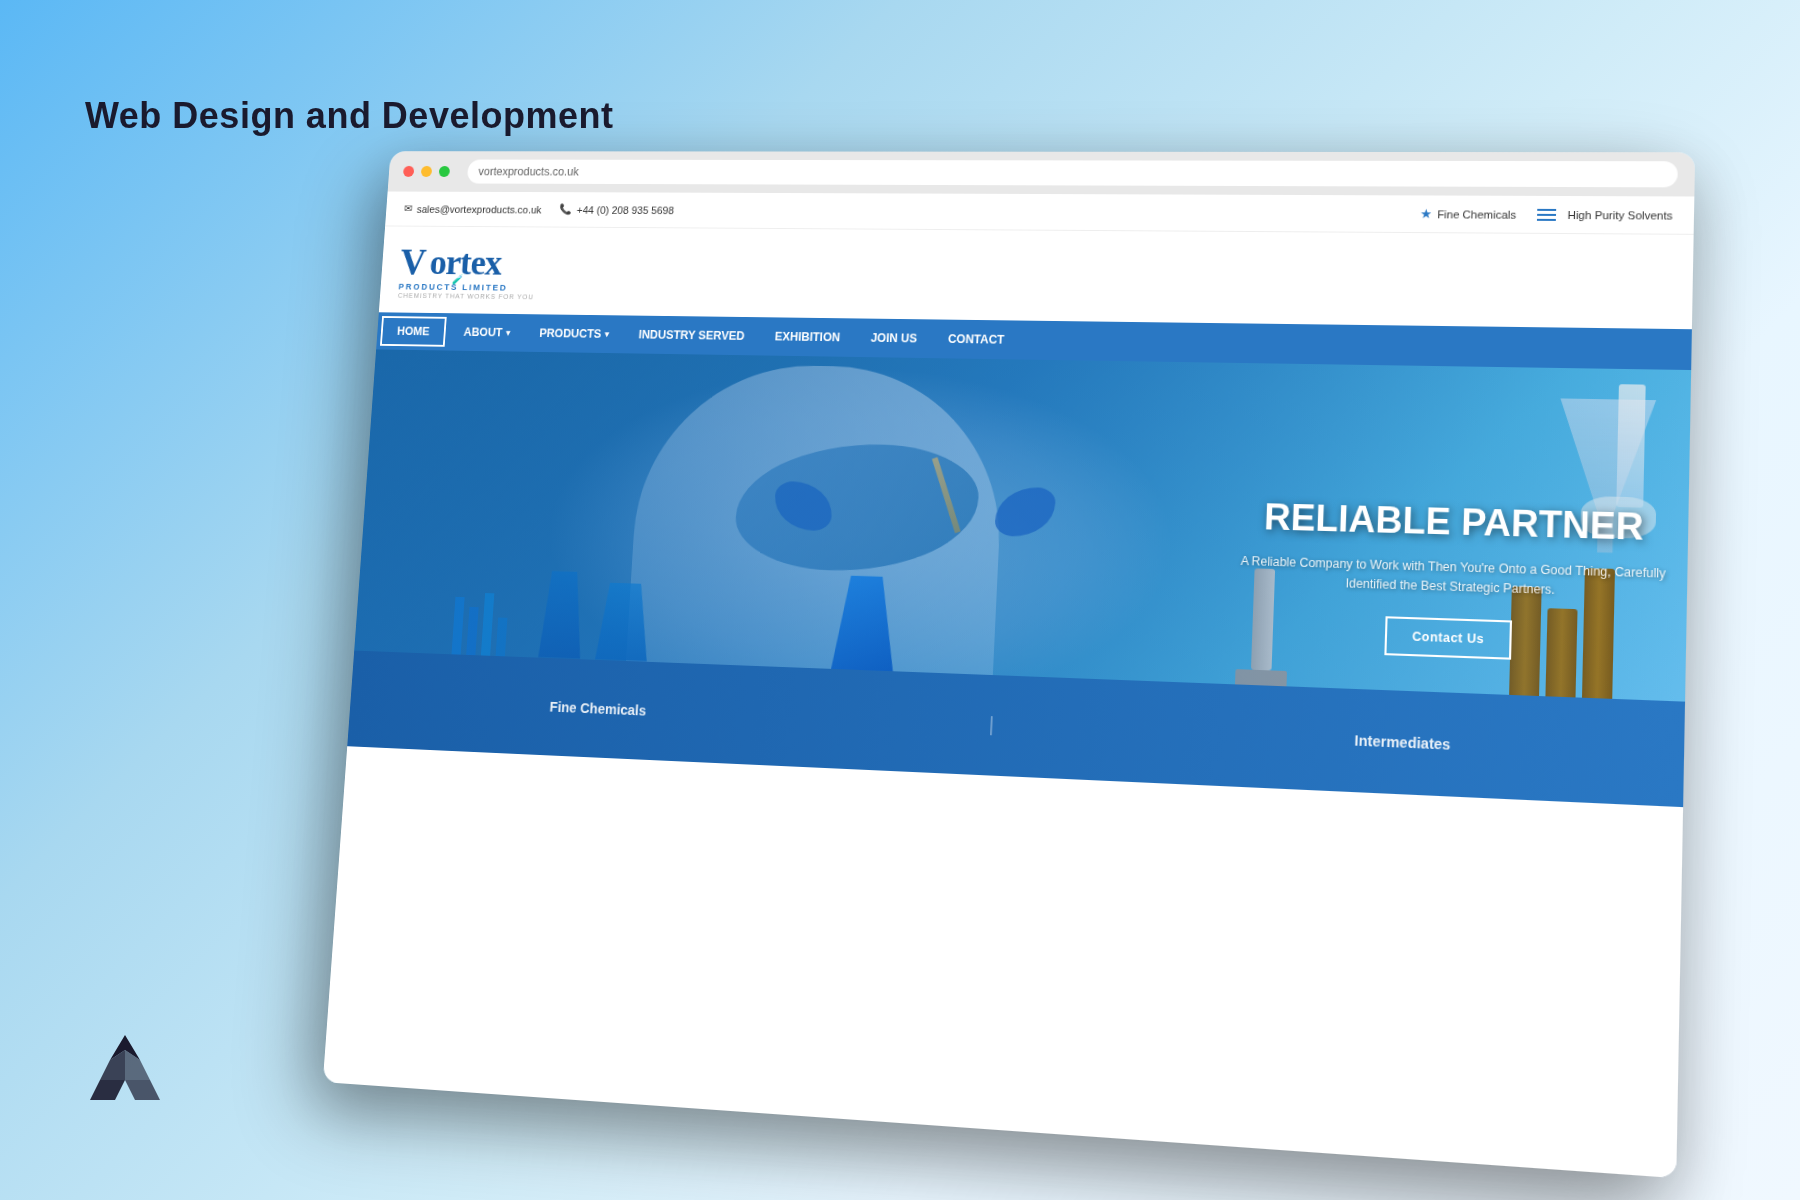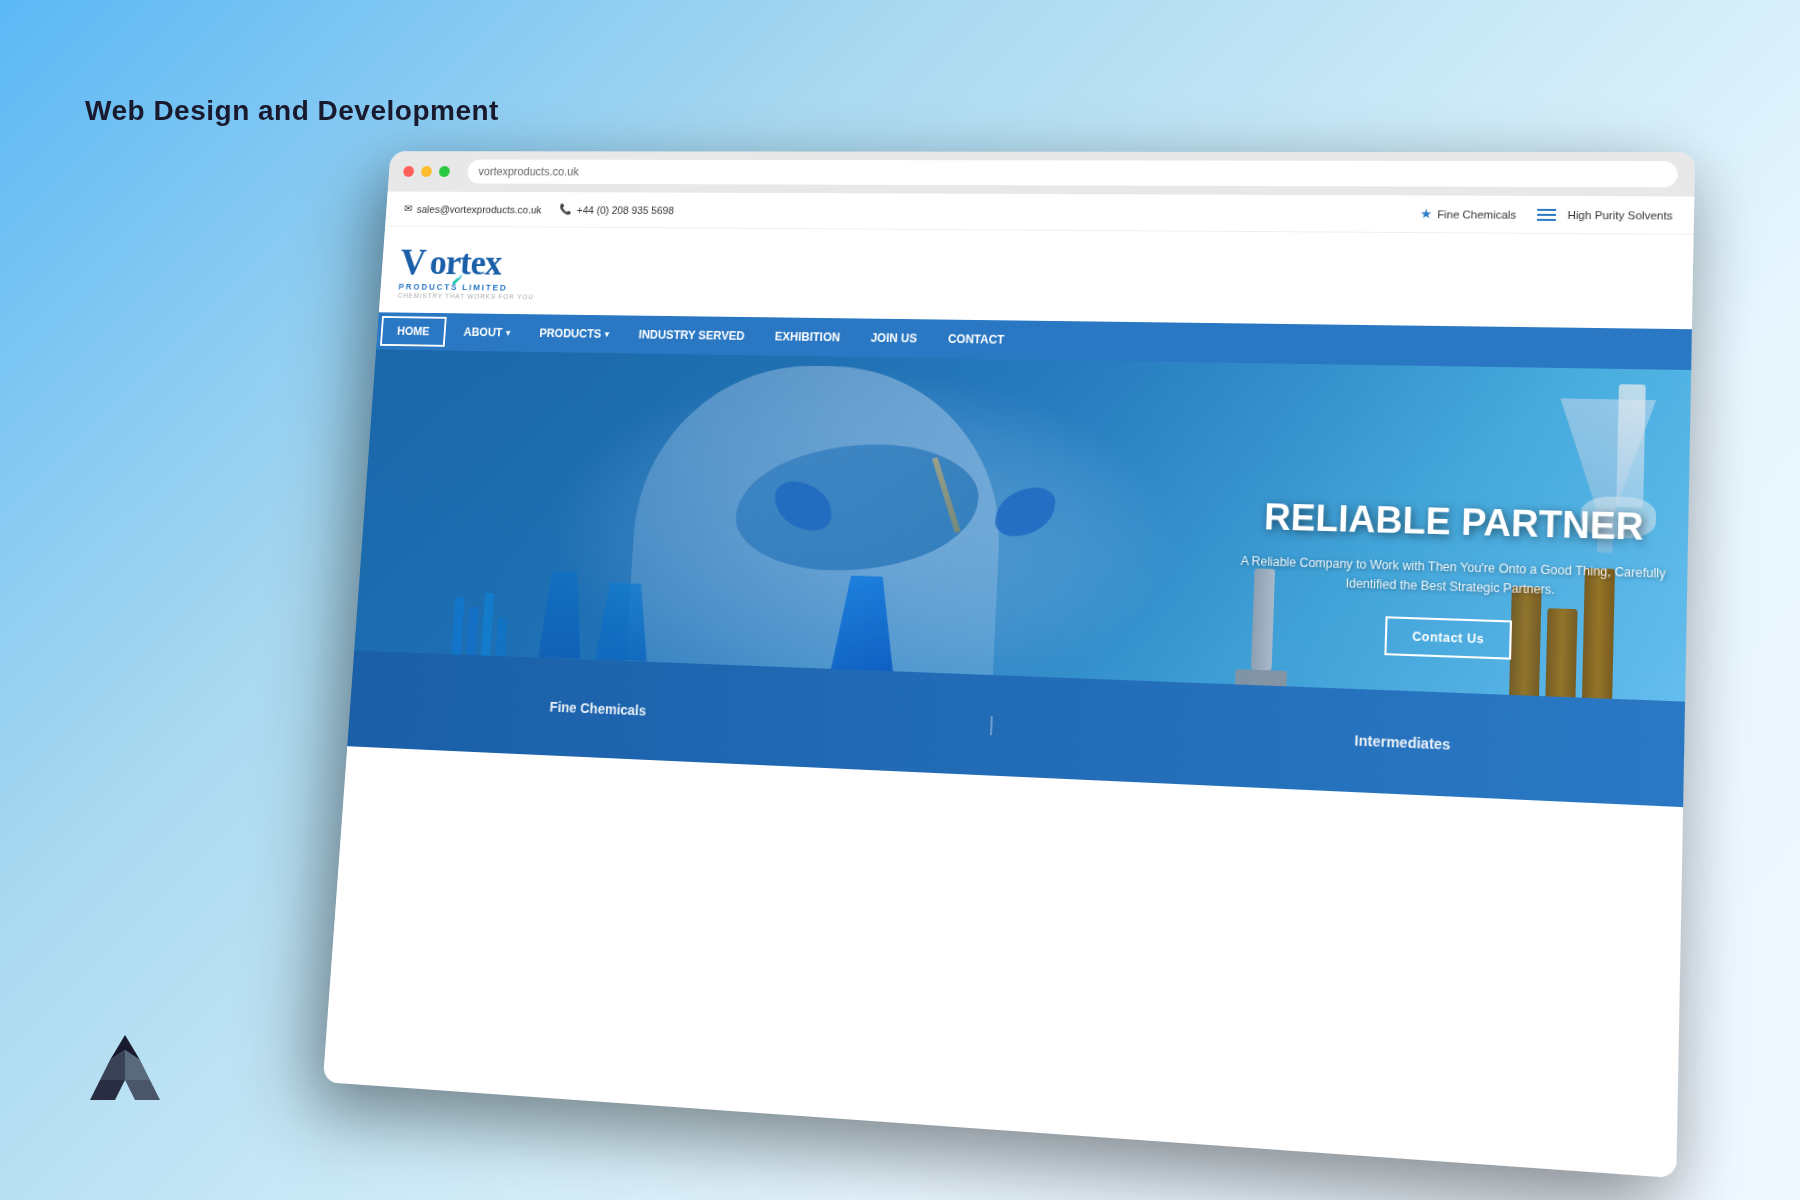--- a/index.html
+++ b/index.html
@@ -10,21 +10,21 @@
       font-family: 'Arial', sans-serif;
       background: linear-gradient(135deg, #5bb8f5 0%, #a8d8f0 30%, #d0ecf8 55%, #e8f6ff 70%, #f0f8ff 100%);
       position: relative;
     }
 
     
     .bg-label {
       position: absolute;
       top: 95px;
       left: 85px;
-      font-size: 28px;
+      font-size: 36px;
       font-weight: 600;
       color: #1a1a2e;
       letter-spacing: 0.5px;
     }
 
     
     .logo-mark {
       position: absolute;
       bottom: 90px;
       left: 85px;

